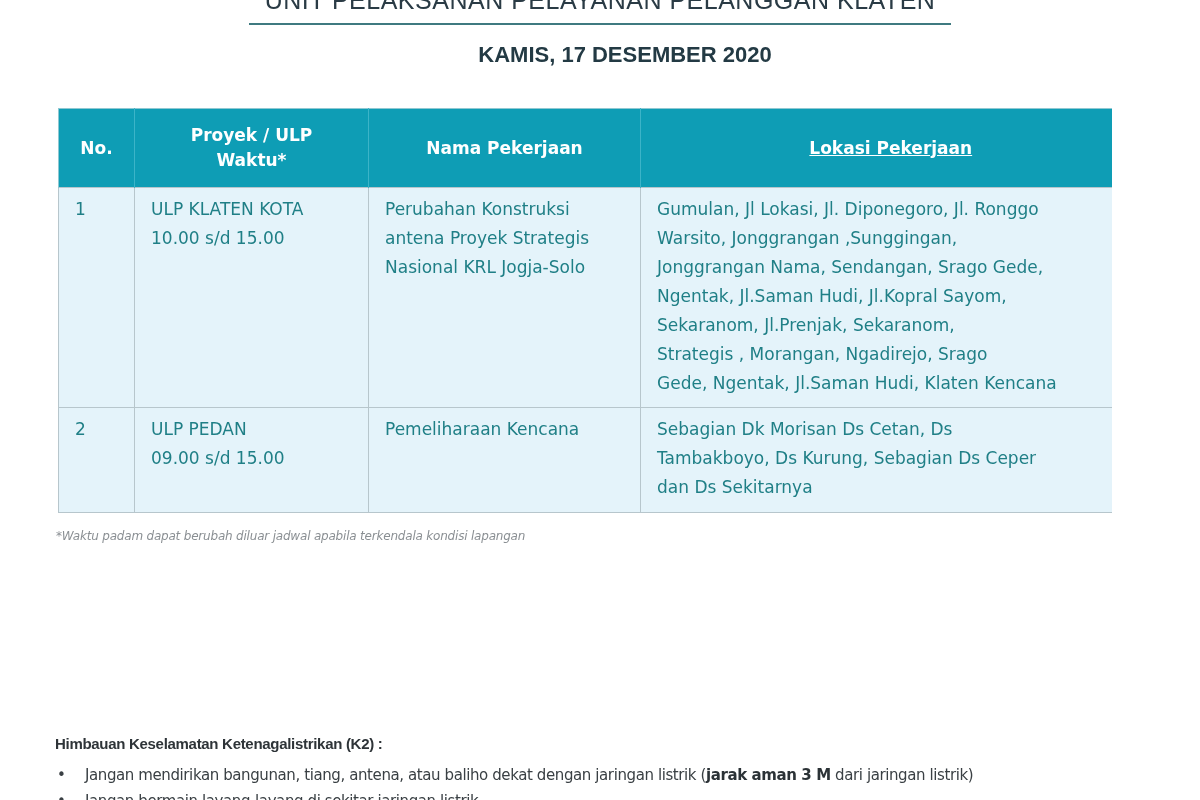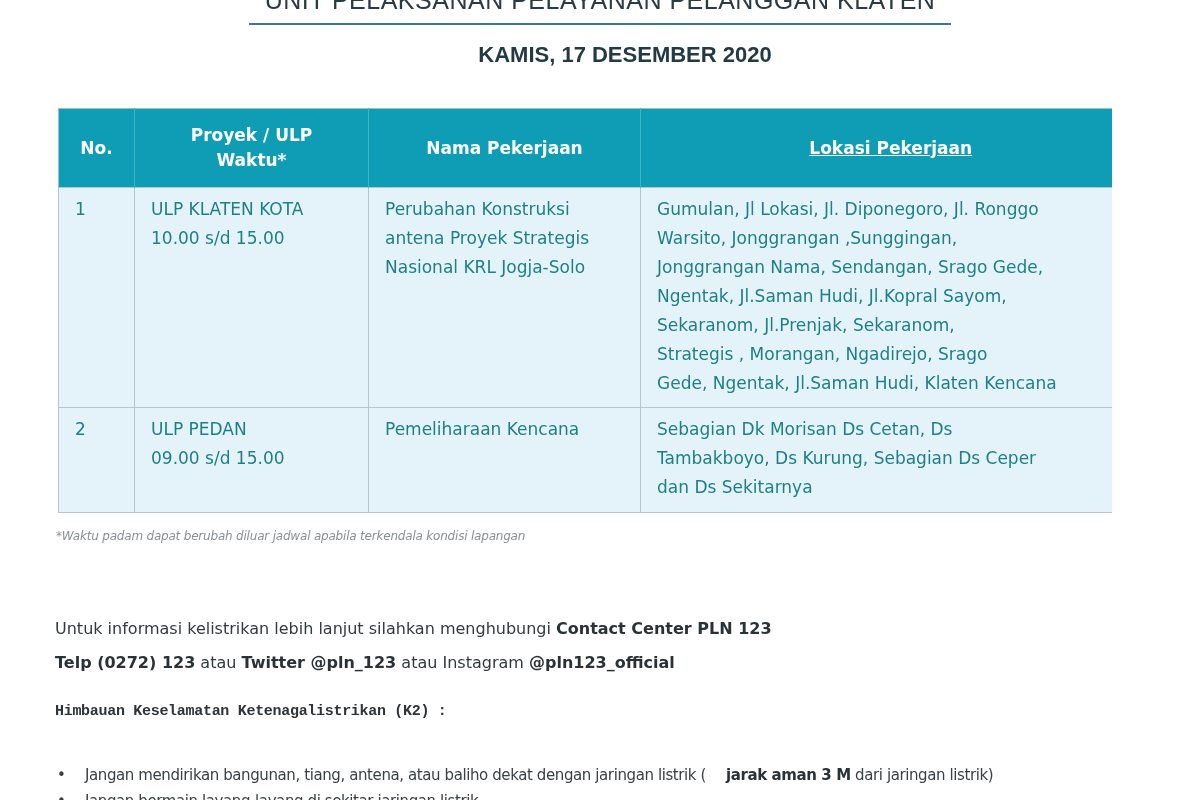--- a/index.html
+++ b/index.html
@@ -106,44 +106,44 @@
       top: 612px;
       left: 55px;
       font-size: 16px;
       color: #333a3e;
       font-family: "DejaVu Sans", sans-serif;
       line-height: 34px;
     }
     .contact b { color: #2b3236; }
     .k2-title {
       position: absolute;
-      top: 703px;
+      top: 735px;
       left: 55px;
       font-size: 15px;
       font-weight: bold;
       color: #2e3438;
-      font-family: Liberation Mono, monospace;
+      font-family: Liberation Sans, sans-serif;
       letter-spacing: -0.3px;
     }
     .k2-list {
       position: absolute;
       top: 762px;
       left: 55px;
       margin: 0;
       padding: 0;
       list-style: none;
       font-size: 15px;
       color: #3a4044;
       font-family: "DejaVu Sans", sans-serif;
       line-height: 26px;
       letter-spacing: -0.4px;
     }
     .k2-list li { position: relative; padding-left: 30px; white-space: nowrap; }
     .k2-list li .bullet { position: absolute; left: 2px; top: 0; }
-    .k2-list li b { color: #2b3236; margin-left: 20px; }
+    .k2-list li b { color: #2b3236; }
   </style>
 </head>
 <body>
 
 <div class="page">
 
   <div class="unit-title">UNIT PELAKSANAN PELAYANAN PELANGGAN KLATEN</div>
   <div class="title-rule"></div>
   <div class="date-title">KAMIS, 17 DESEMBER 2020</div>
 
@@ -200,28 +200,20 @@
           <span class="line">Sebagian Dk Morisan Ds Cetan, Ds</span>
           <span class="line">Tambakboyo, Ds Kurung, Sebagian Ds Ceper</span>
           <span class="line">dan Ds Sekitarnya</span>
         </td>
       </tr>
     </tbody>
   </table>
 
   <div class="footnote">*Waktu padam dapat berubah diluar jadwal apabila terkendala kondisi lapangan</div>
 
-  <div class="contact">
-    <div>
-      <span>Untuk informasi kelistrikan lebih lanjut silahkan menghubungi </span><b>Contact Center PLN 123</b>
-    </div>
-    <div>
-      <b>Telp (0272) 123</b><span> atau </span><b>Twitter @pln_123</b><span> atau Instagram </span><b>@pln123_official</b>
-    </div>
-  </div>
 
   <div class="k2-title">Himbauan Keselamatan Ketenagalistrikan (K2) :</div>
   <ul class="k2-list">
     <li>
       <span class="bullet">•</span><span>Jangan mendirikan bangunan, tiang, antena, atau baliho dekat dengan jaringan listrik (</span><b>jarak aman 3 M</b><span> dari jaringan listrik)</span>
     </li>
     <li>
       <span class="bullet">•</span><span>Jangan bermain layang-layang di sekitar jaringan listrik</span>
     </li>
   </ul>

